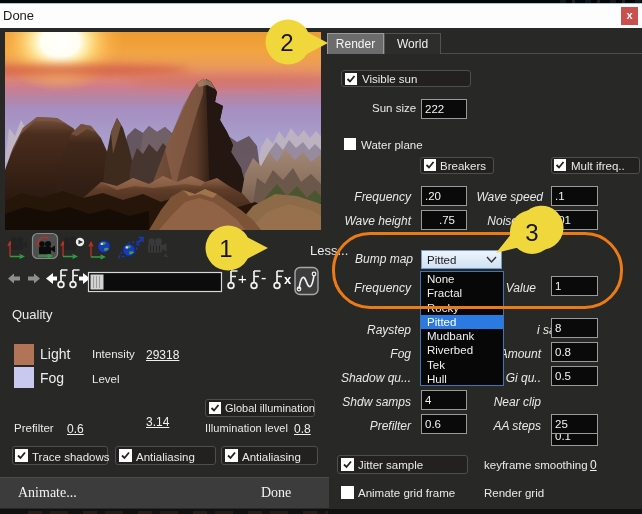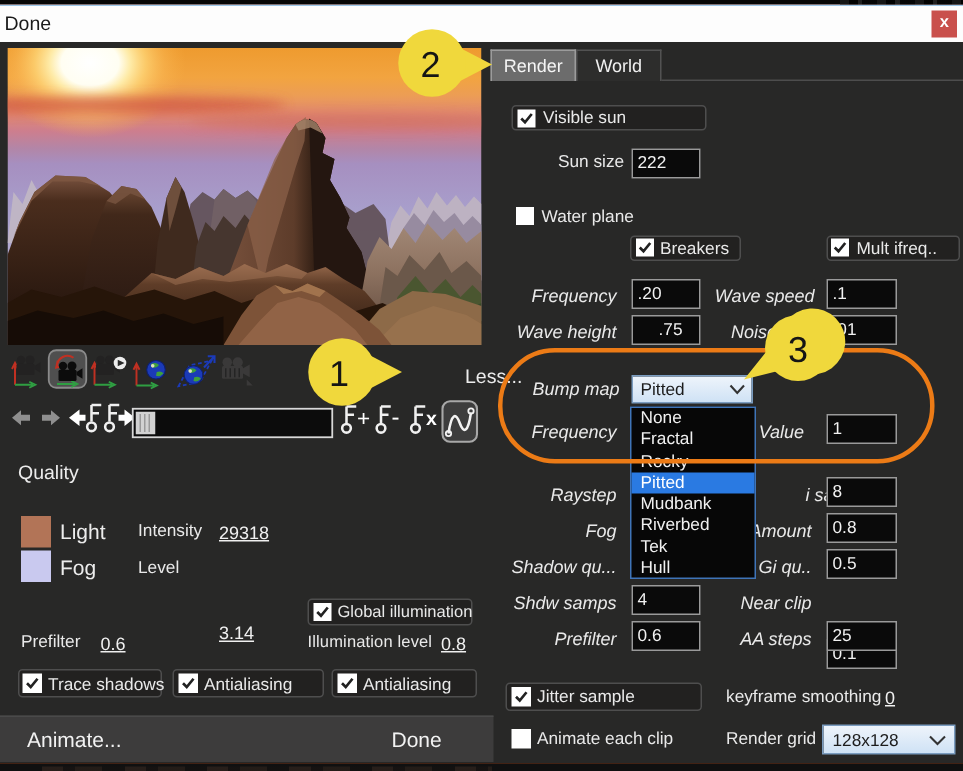--- a/index.html
+++ b/index.html
@@ -267,21 +267,21 @@
     </div>
   <div class="ab t" style="left:136px;top:451px;font-size:11.5px!important;">Antialiasing</div>
   <div class="gbox" style="left:221px;top:446px;width:97px;height:19px;"></div>
   <div class="cb" style="left:225px;top:449px;width:13px;height:13px;">
     <svg width="13" height="13">
         <path d="M3 6.5 L5.5 9 L10 3.5" stroke="#222" stroke-width="1.8" fill="none"></path>
       </svg>
     </div>
   <div class="ab t" style="left:242px;top:451px;font-size:11.5px!important;">Antialiasing</div>
 
-  <div class="ab" style="left:0;top:477px;width:329px;height:31px;background:#3d3c3c;border-top:1px solid #4a4a4a;box-sizing:border-box;">
+  <div class="ab" style="left:0;top:477px;width:329px;height:31px;background:#3d3c3c;border-top:1px solid #4a4a4a;box-sizing:border-box;font-family:Liberation Serif, serif;">
     <div class="ab" style="left:18px;top:7px;color:#f2f2f2;font-size:14px;">Animate...</div>
     <div class="ab" style="left:261px;top:7px;color:#f2f2f2;font-size:14px;">Done</div>
   </div>
 
   <div class="ab" style="left:330px;top:53px;width:312px;height:1px;background:#4d4d4d;"></div>
   <div class="ab" style="left:327px;top:33px;width:57px;height:21px;background:#6c6c6c;border:1px solid #9b9b9b;border-bottom:none;box-sizing:border-box;color:#f5f5f5;font-size:12px;text-align:center;line-height:20px;">Render</div>
   <div class="ab" style="left:384px;top:33px;width:57px;height:21px;background:#2d2d2c;border:1px solid #525252;border-bottom:none;box-sizing:border-box;color:#f0f0f0;font-size:12px;text-align:center;line-height:20px;">World</div>
 
   <div class="gbox" style="left:341px;top:70px;width:130px;height:17px;"></div>
   <div class="cb" style="left:345px;top:73px;">
@@ -369,28 +369,22 @@
   <div class="cb" style="left:341px;top:458px;width:13px;height:13px;">
     <svg width="13" height="13">
         <path d="M3 6.5 L5.5 9 L10 3.5" stroke="#222" stroke-width="1.8" fill="none"></path>
       </svg>
     </div>
   <div class="ab t" style="left:358px;top:459px;">Jitter sample</div>
   <div class="ab" style="left:484px;top:459px;color:#e9e9e9;font-size:11.5px;">keyframe smoothing</div>
   <div class="ab lnk" style="left:590px;top:458px;">0</div>
 
   <div class="cb" style="left:341px;top:486px;width:13px;height:13px;"></div>
-  <div class="ab t" style="left:358px;top:487px;">Animate each clip</div>
+  <div class="ab t" style="left:358px;top:487px;">Animate grid frame</div>
   <div class="ab t" style="left:484px;top:487px;">Render grid</div>
-  <div class="ab" style="left:548px;top:483px;width:89px;height:20px;background:linear-gradient(#eef4fb,#cfe2f5);border:1px solid #7a9cc0;box-sizing:border-box;">
-    <div class="ab" style="left:6px;top:3.5px;color:#1c1c1c;font-size:11.5px;">128x128</div>
-    <svg class="ab" style="right:5px;top:6px;" width="12" height="8">
-        <path d="M1 1 L6 6 L11 1" stroke="#333" stroke-width="1.4" fill="none"></path>
-      </svg>
-  </div>
 
   <svg class="ab" style="left:195px;top:220px;z-index:30;" width="80" height="60">
     <path d="M73 28 L47 14.5 L47 41.5 Z" fill="#f0d83c"></path>
     <circle cx="33" cy="28" r="22.5" fill="#f0d83c"></circle>
     <text x="31" y="37" font-family="Liberation Sans" font-size="24" fill="#151515" text-anchor="middle">1</text>
   </svg>
   <svg class="ab" style="left:255px;top:14px;z-index:30;" width="80" height="60">
     <path d="M73 29 L47 15.5 L47 42.5 Z" fill="#f0d83c"></path>
     <circle cx="33" cy="28" r="22.5" fill="#f0d83c"></circle>
     <text x="32" y="37" font-family="Liberation Sans" font-size="24" fill="#151515" text-anchor="middle">2</text>

